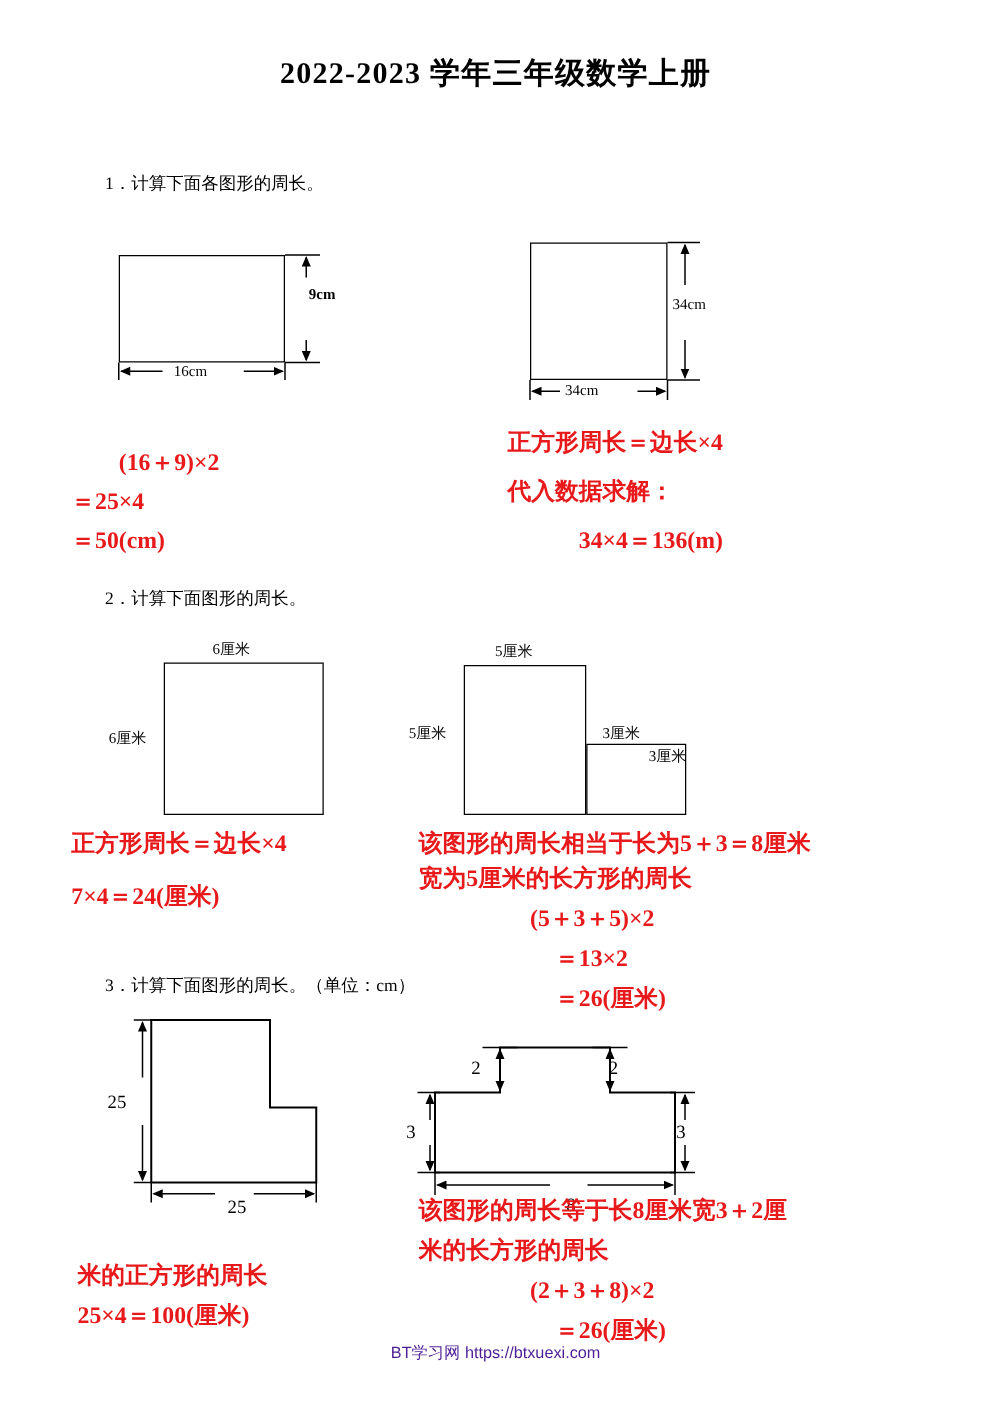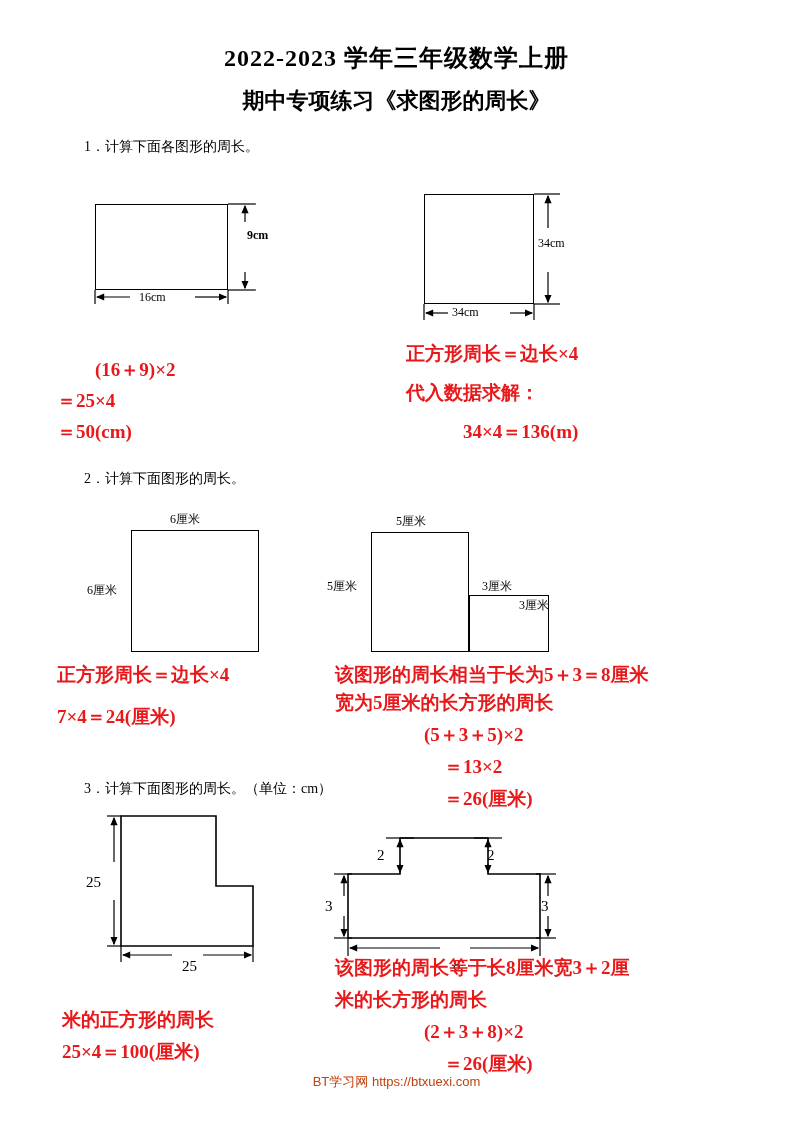--- a/index.html
+++ b/index.html
@@ -69,31 +69,30 @@
     height: 1122px;
     pointer-events: none;
   }
   .footer {
     position: absolute;
     left: 0;
     top: 1073px;
     width: 793px;
     text-align: center;
     font-size: 13px;
-    color: #c2410c;
+    color: #4c1d95;
     font-family: "Liberation Sans", sans-serif;
   }
 </style>
 </head>
 <body>
 
 <div class="page">
 
   <div class="title1">2022-2023 学年三年级数学上册</div>
-  <div class="title2">期中专项练习《求图形的周长》</div>
 
   <div class="qnum" style="top:138px; left:84px;">1．计算下面各图形的周长。</div>
 
   <div class="rect" style="left:95px; top:204px; width:133px; height:86px;"></div>
   <div class="lbl" style="left:247px; top:228px;font-weight:bold;">9cm</div>
   <div class="lbl" style="left:139px; top:290px;">16cm</div>
 
   <div class="rect" style="left:424px; top:194px; width:110px; height:110px;"></div>
   <div class="lbl" style="left:538px; top:236px;">34cm</div>
   <div class="lbl" style="left:452px; top:305px;">34cm</div>

